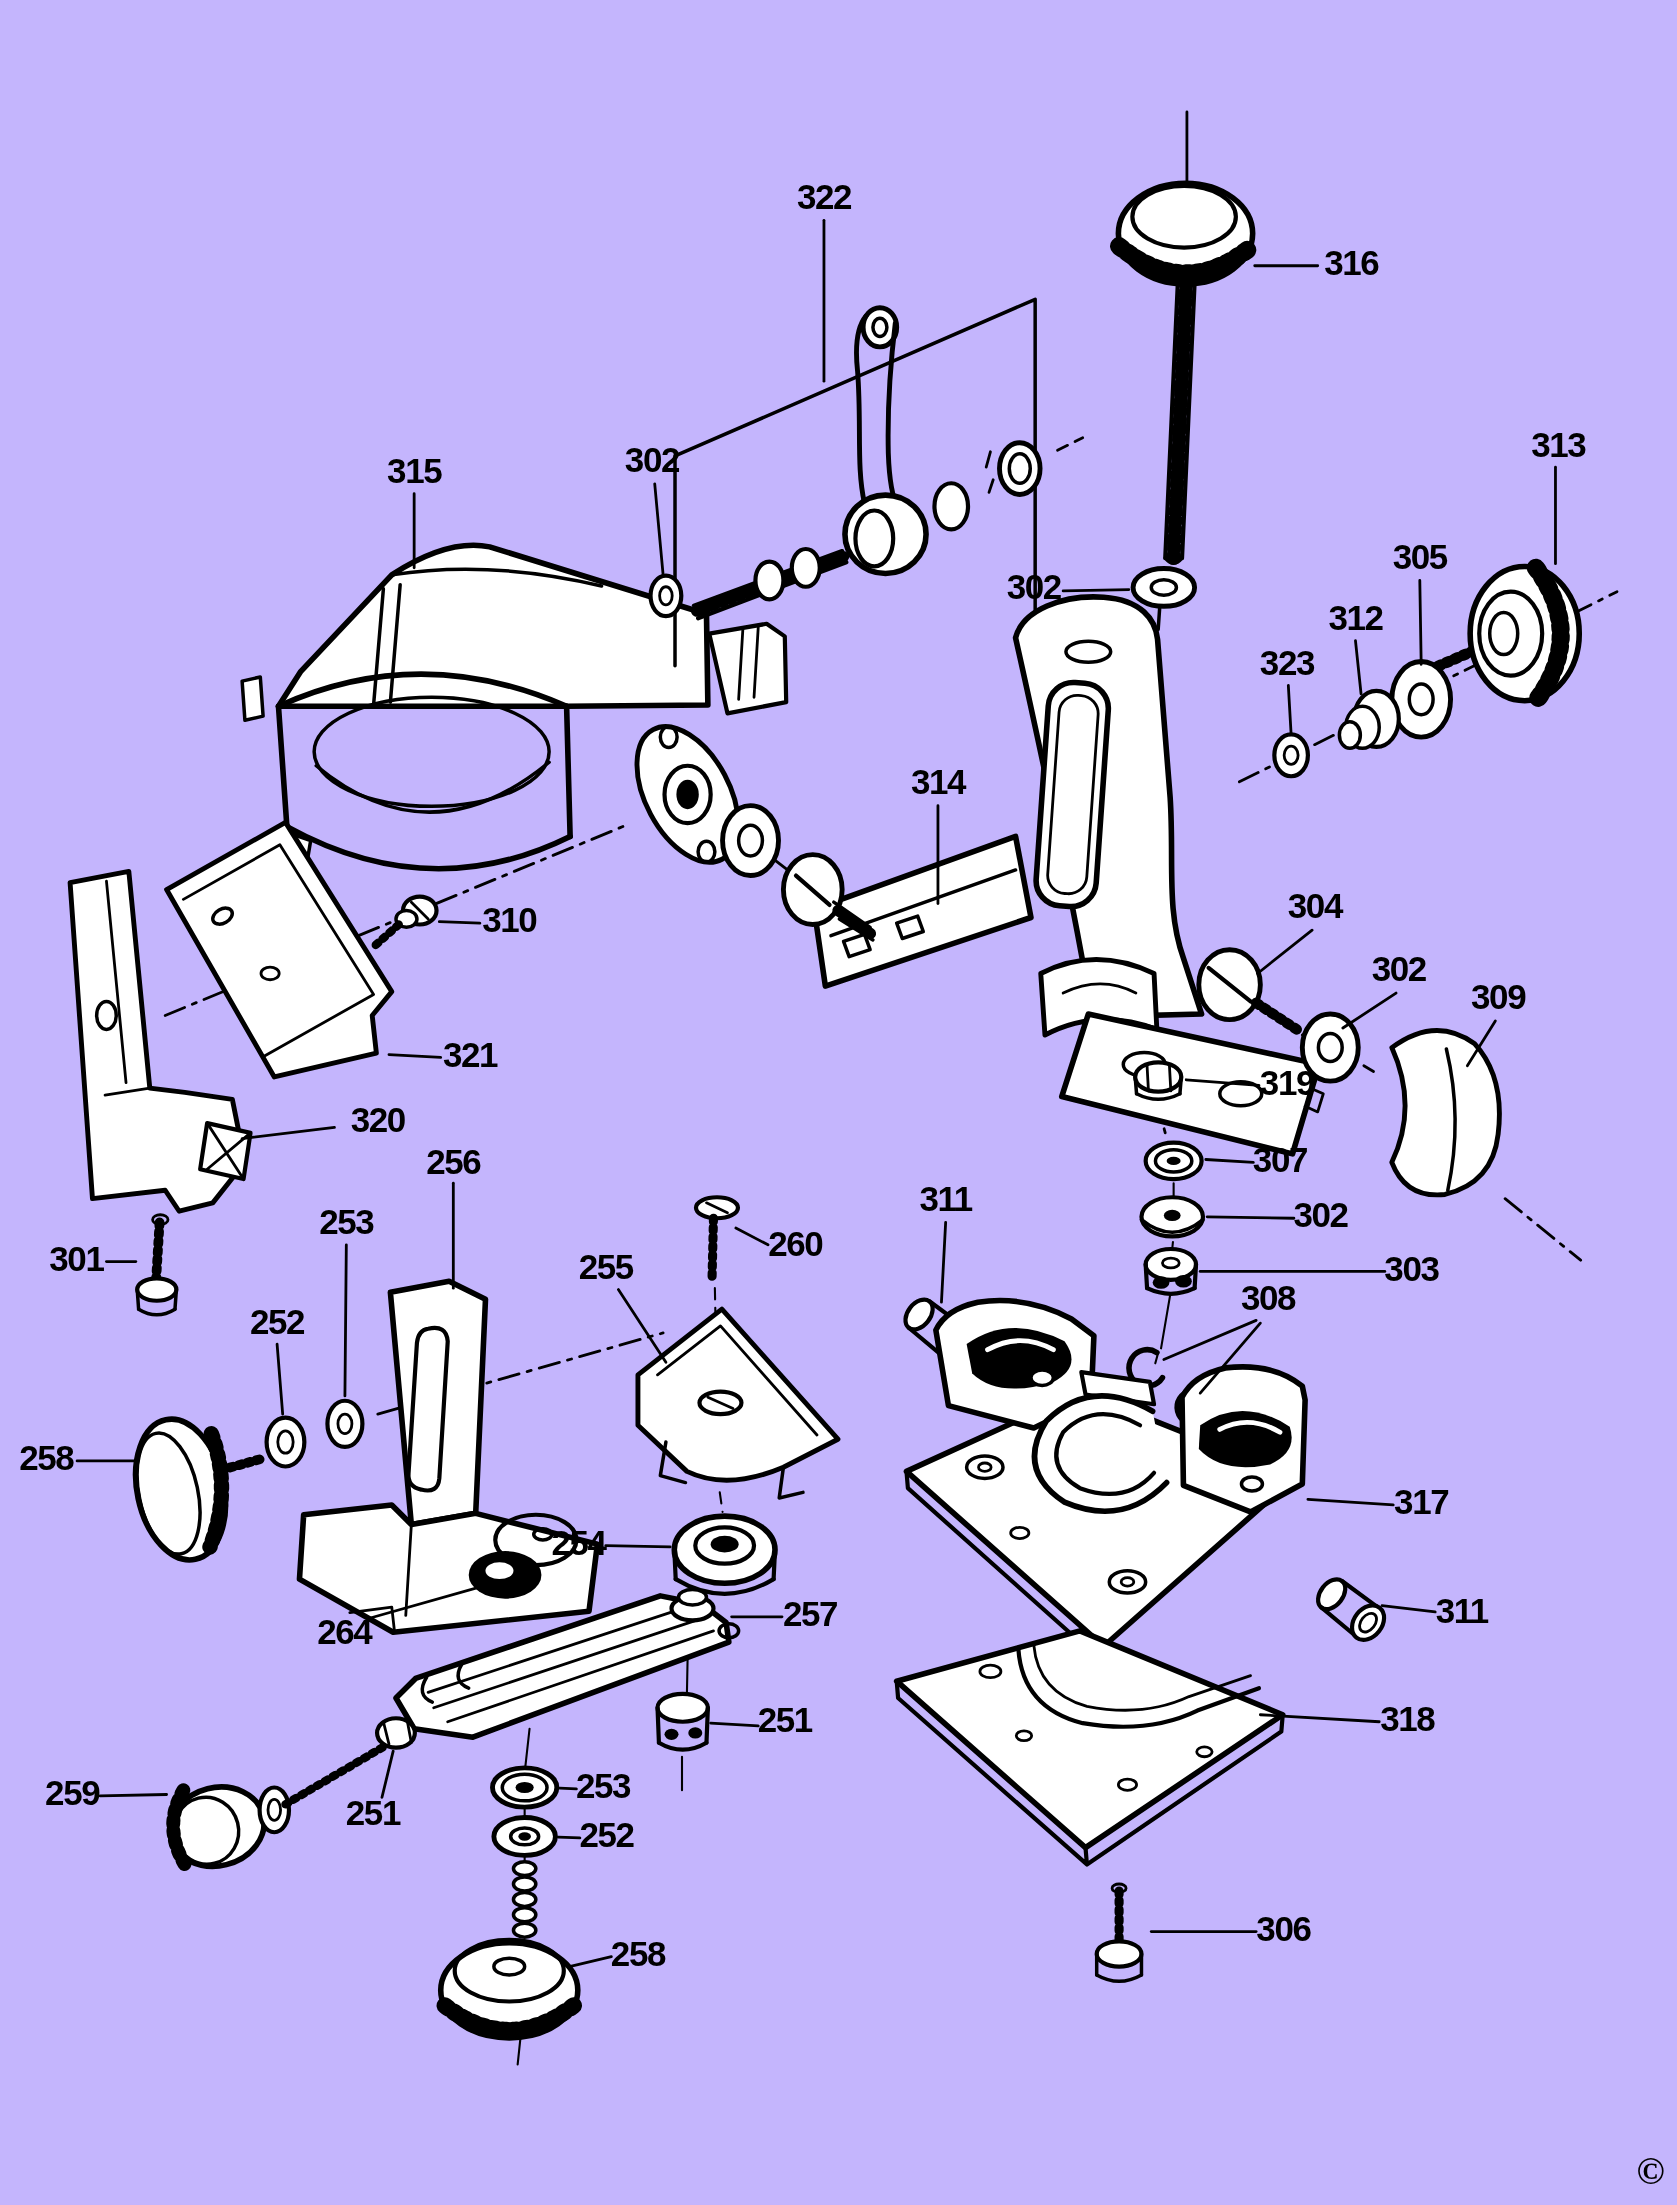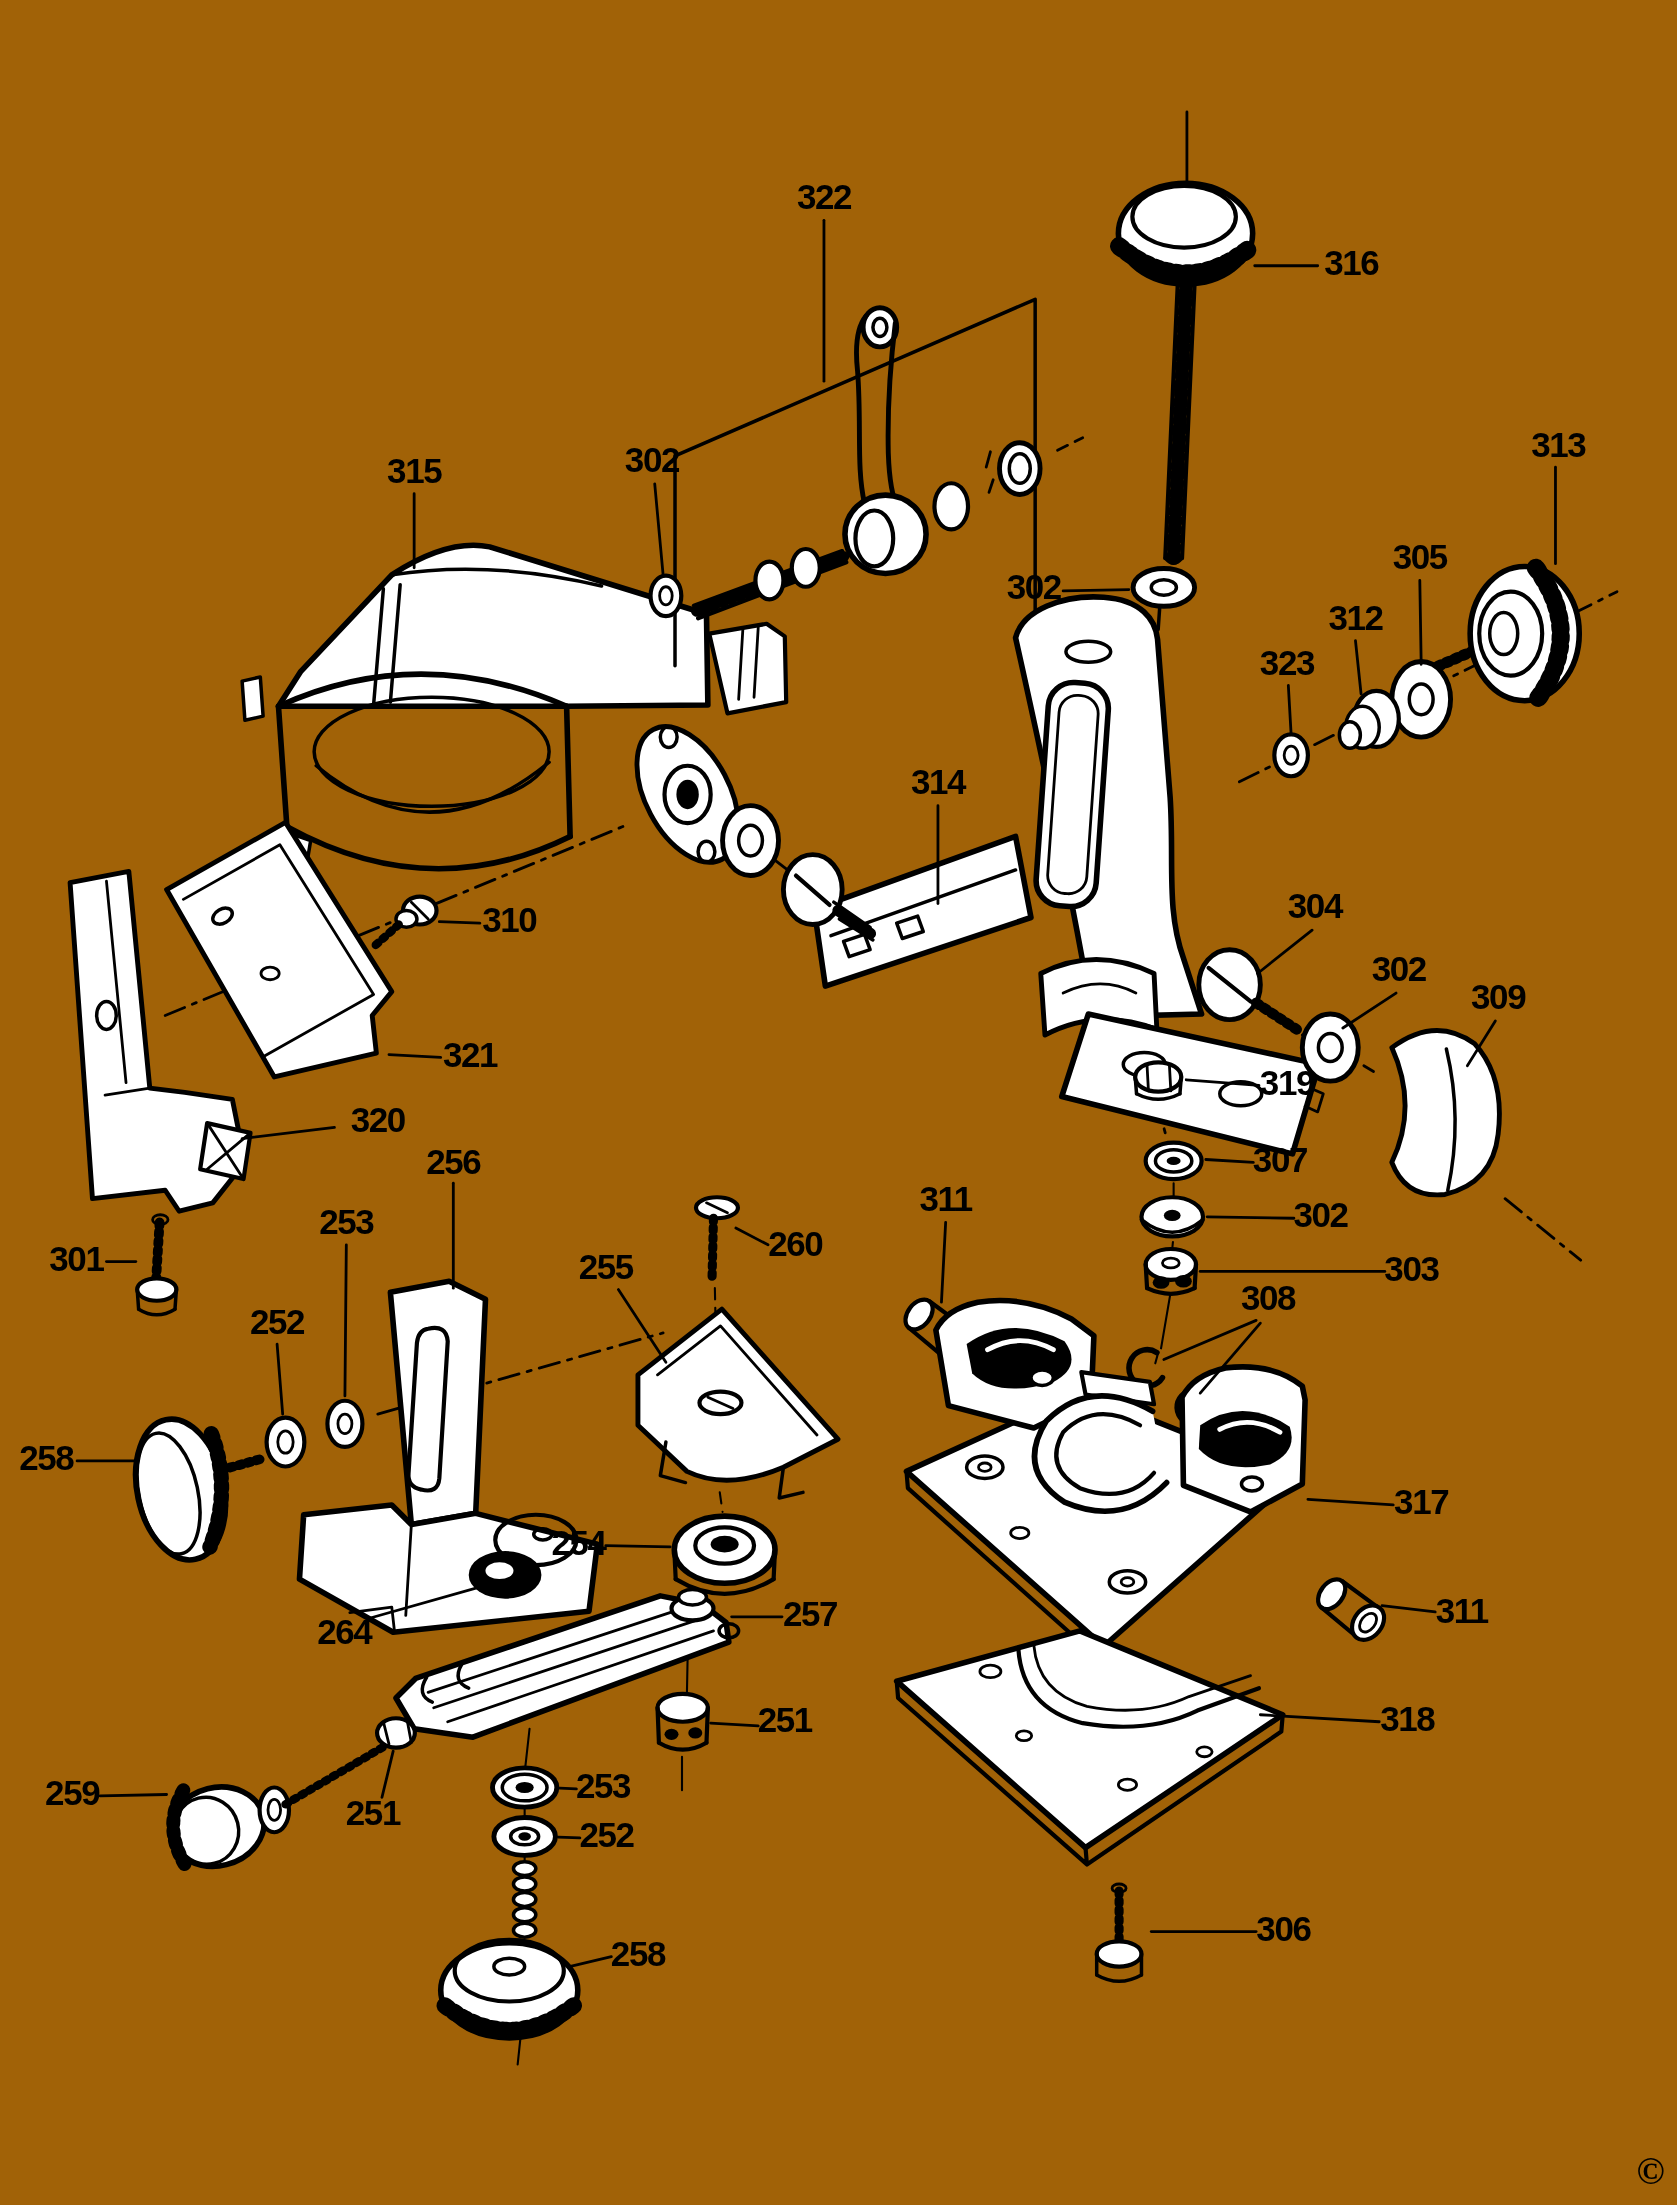--- a/index.html
+++ b/index.html
@@ -1,16 +1,16 @@
 <!DOCTYPE html>
 <html style="font-size:11.2px"><head>
 <meta charset="utf-8">
 <style>
   html,body{margin:0;padding:0;background:#ffffff}
-  .canvas{position:relative;width:1678px;height:2205px;background:#a16207;overflow:hidden}
+  .canvas{position:relative;width:1678px;height:2205px;background:#c4b5fd;overflow:hidden}
   svg{position:absolute;left:0;top:0}
   .callout{font:700 50px "Liberation Sans",sans-serif;fill:#000;text-anchor:middle;
            dominant-baseline:middle;letter-spacing:-2px}
   .copyright{font:700 54px "Liberation Serif",serif;fill:#000;text-anchor:middle;dominant-baseline:middle}
   .leader{fill:none;stroke:#000;stroke-width:4}
   path,ellipse,rect,line,polyline,circle{stroke-linecap:round;stroke-linejoin:round}
   .s3{stroke:#000;stroke-width:3;fill:none}.s4{stroke:#000;stroke-width:4;fill:none}
   .s5{stroke:#000;stroke-width:5;fill:none}.s6{stroke:#000;stroke-width:6;fill:none}
   .s7{stroke:#000;stroke-width:7;fill:none}.s8{stroke:#000;stroke-width:8;fill:none}
   .w{fill:#fff}.b{fill:#000;stroke:none}

